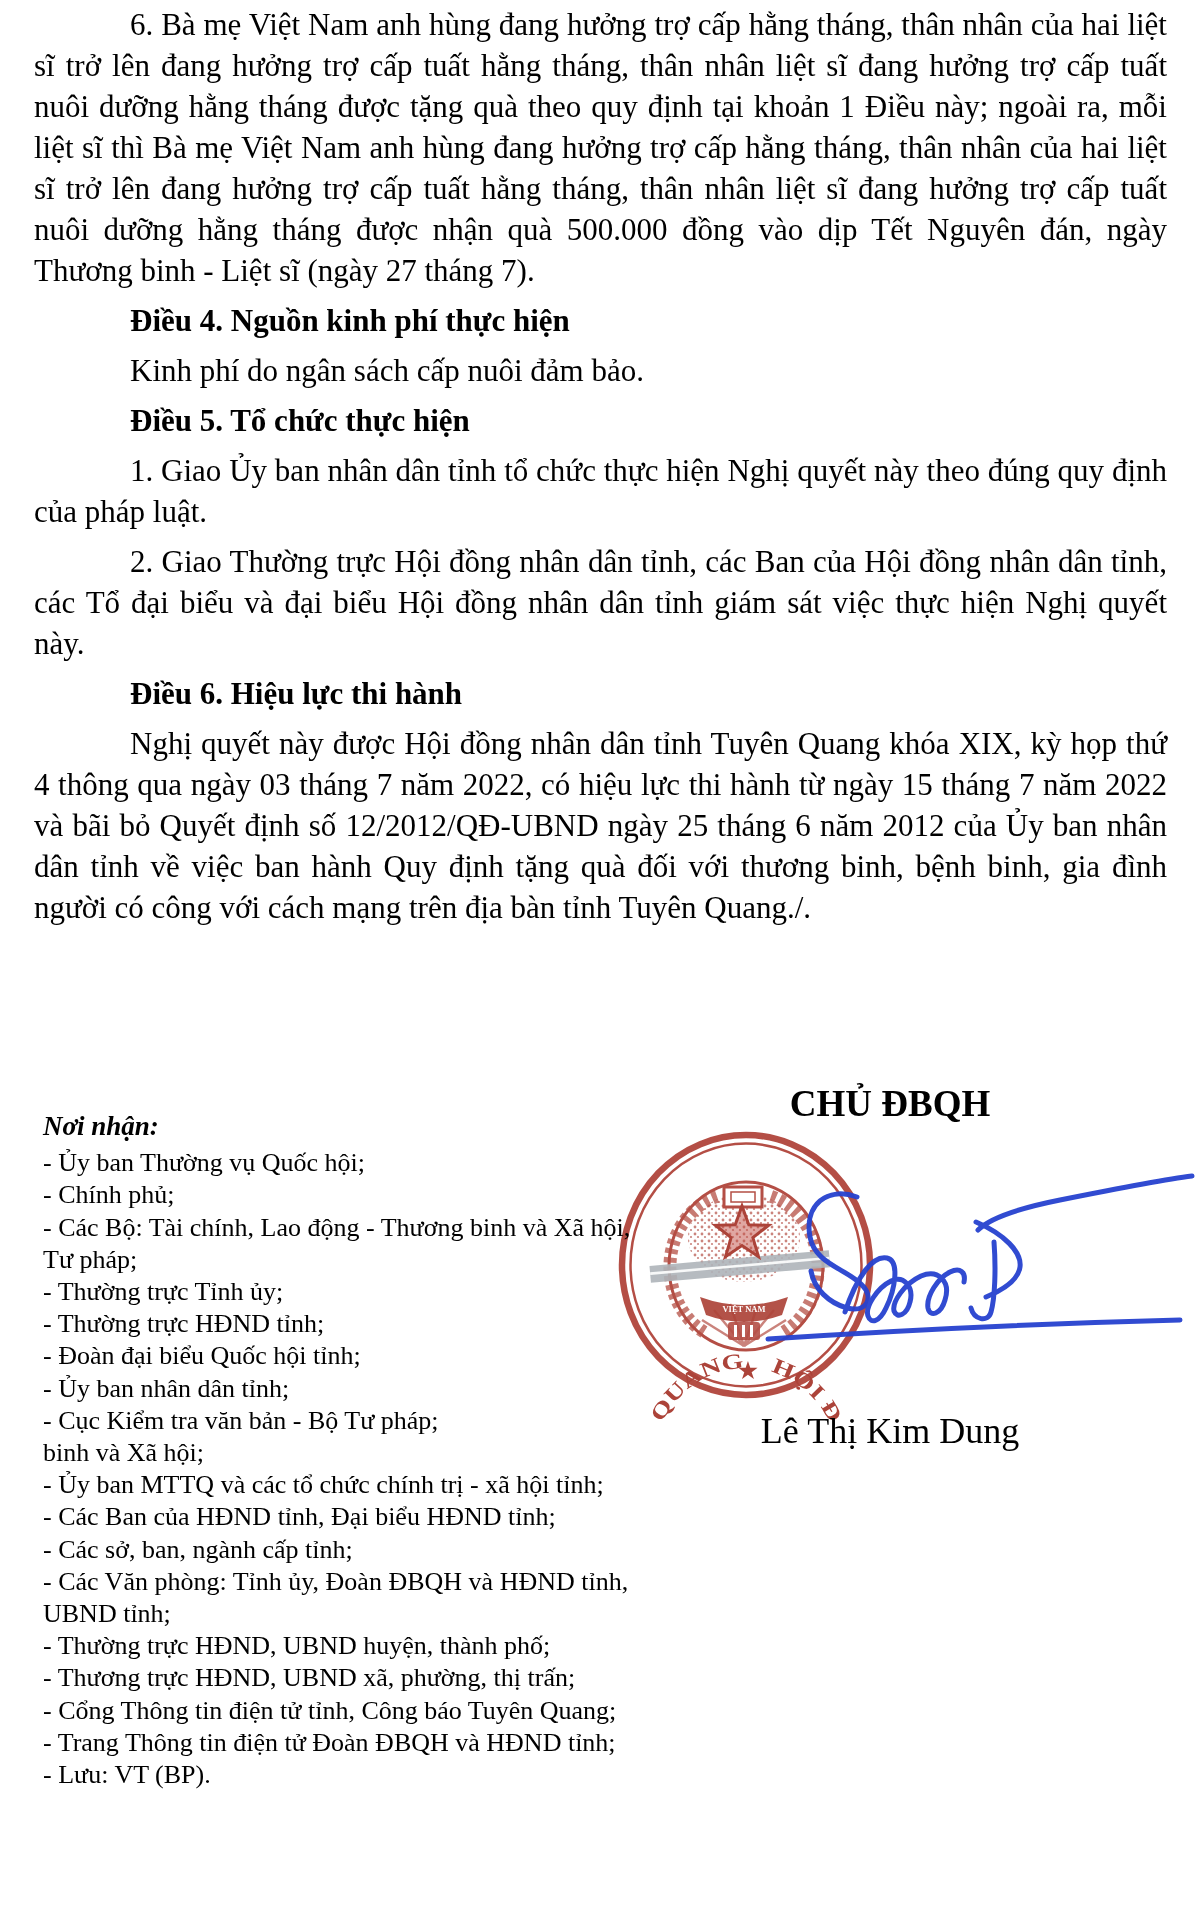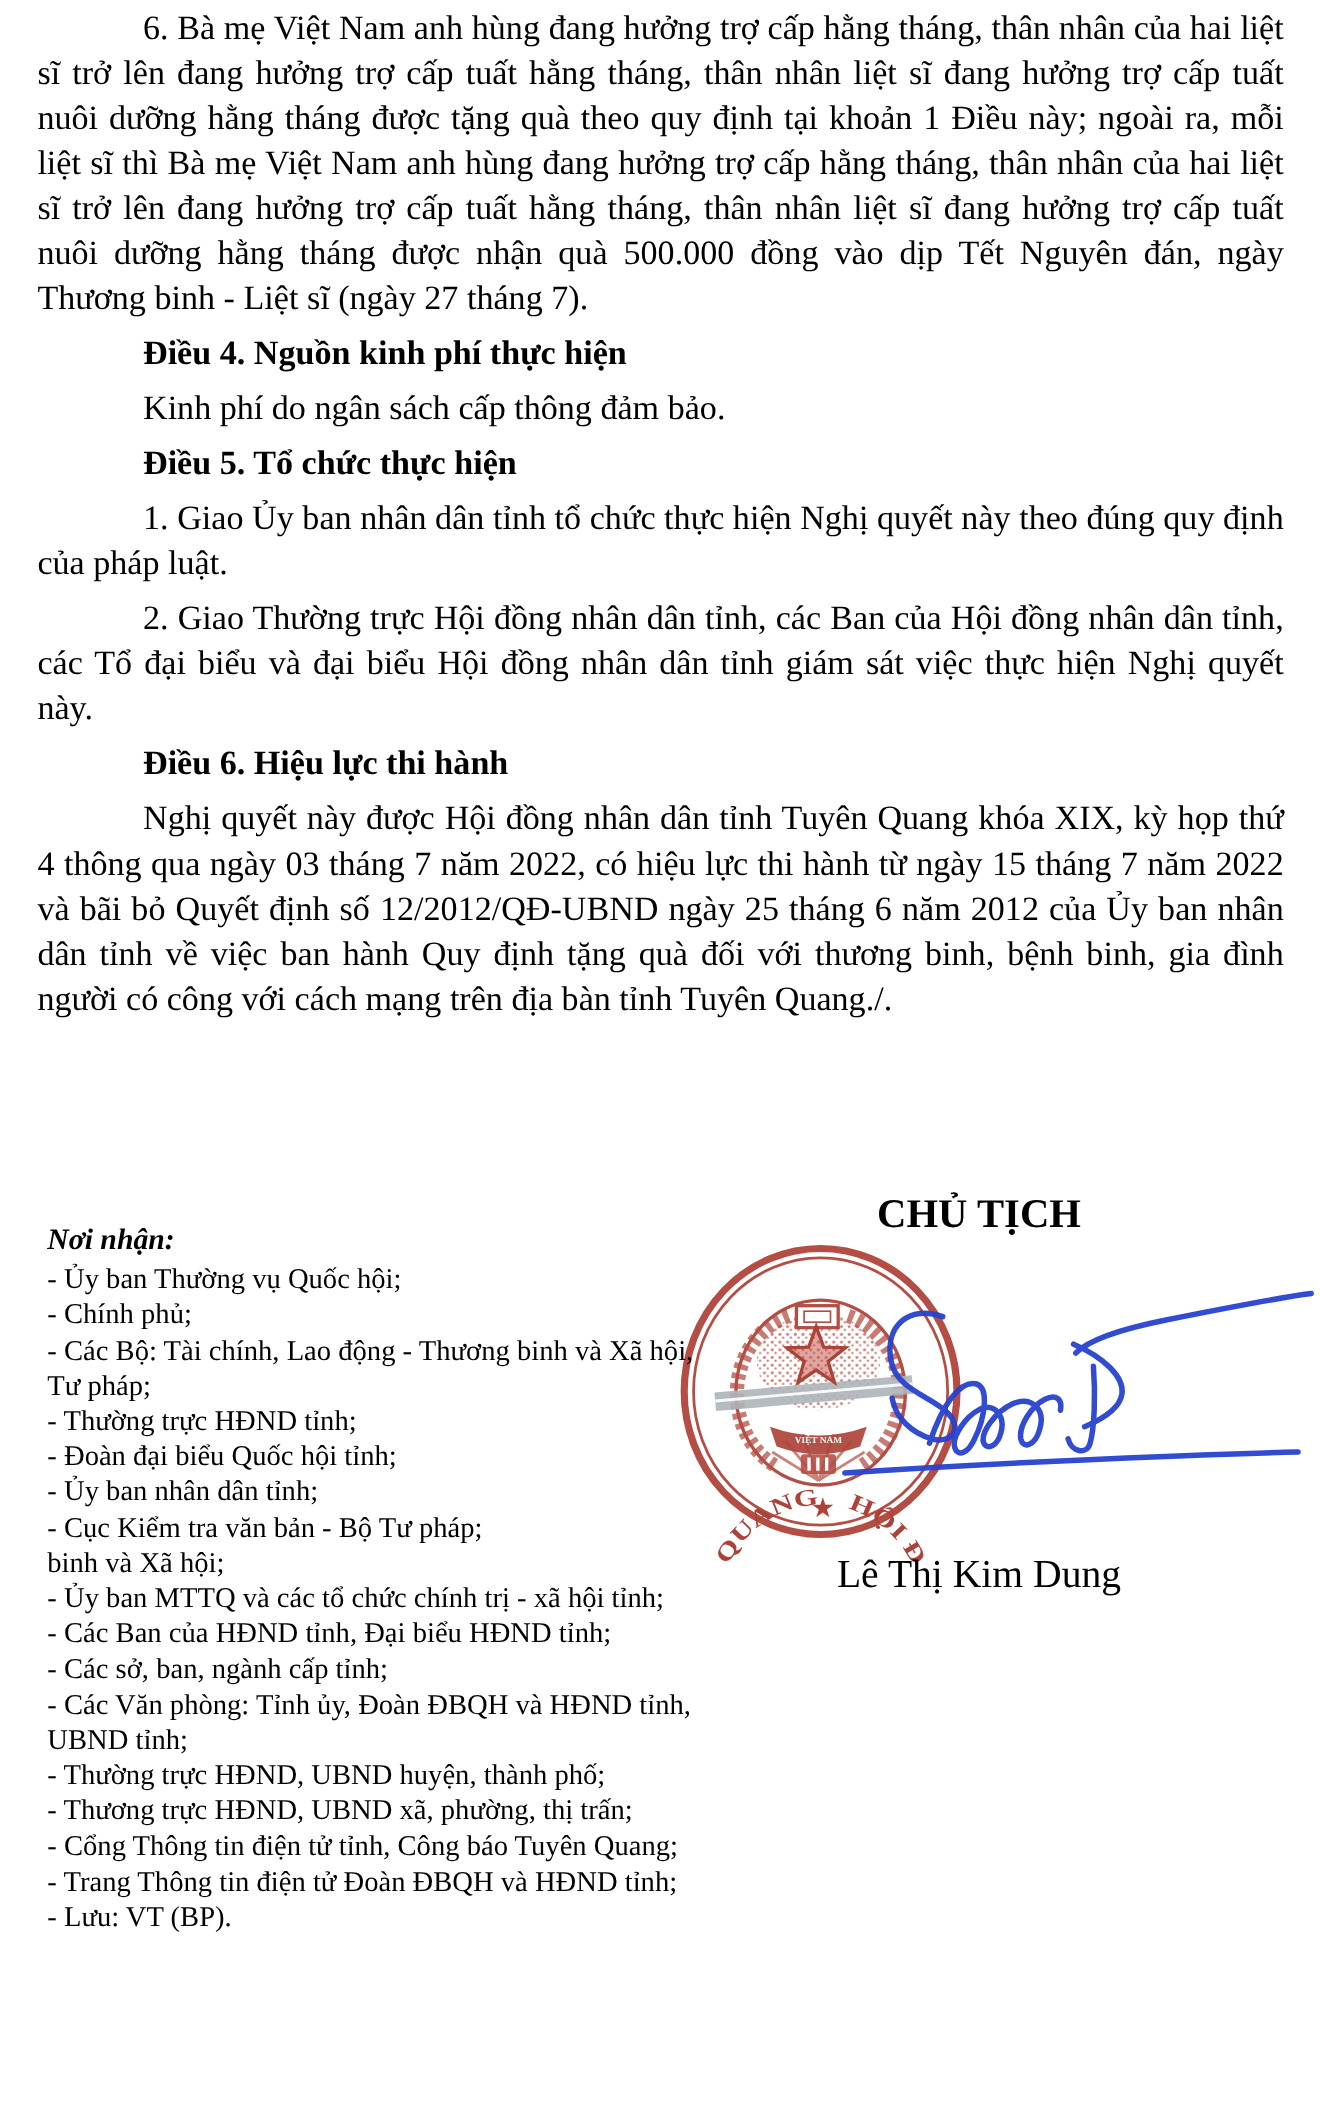--- a/index.html
+++ b/index.html
@@ -39,29 +39,29 @@
   }
 </style>
 </head>
 <body>
 
 <div class="page">
 
   <div class="doc-body">
     <p class="para">6. Bà mẹ Việt Nam anh hùng đang hưởng trợ cấp hằng tháng, thân nhân của hai liệt sĩ trở lên đang hưởng trợ cấp tuất hằng tháng, thân nhân liệt sĩ đang hưởng trợ cấp tuất nuôi dưỡng hằng tháng được tặng quà theo quy định tại khoản 1 Điều này; ngoài ra, mỗi liệt sĩ thì Bà mẹ Việt Nam anh hùng đang hưởng trợ cấp hằng tháng, thân nhân của hai liệt sĩ trở lên đang hưởng trợ cấp tuất hằng tháng, thân nhân liệt sĩ đang hưởng trợ cấp tuất nuôi dưỡng hằng tháng được nhận quà 500.000 đồng vào dịp Tết Nguyên đán, ngày Thương binh - Liệt sĩ (ngày 27 tháng 7).</p>
     <p class="para heading">Điều 4. Nguồn kinh phí thực hiện</p>
-    <p class="para">Kinh phí do ngân sách cấp thông đảm bảo.</p>
+    <p class="para">Kinh phí do ngân sách cấp nuôi đảm bảo.</p>
     <p class="para heading">Điều 5. Tổ chức thực hiện</p>
     <p class="para">1. Giao Ủy ban nhân dân tỉnh tổ chức thực hiện Nghị quyết này theo đúng quy định của pháp luật.</p>
     <p class="para">2. Giao Thường trực Hội đồng nhân dân tỉnh, các Ban của Hội đồng nhân dân tỉnh, các Tổ đại biểu và đại biểu Hội đồng nhân dân tỉnh giám sát việc thực hiện Nghị quyết này.</p>
     <p class="para heading">Điều 6. Hiệu lực thi hành</p>
     <p class="para">Nghị quyết này được Hội đồng nhân dân tỉnh Tuyên Quang khóa XIX, kỳ họp thứ 4 thông qua ngày 03 tháng 7 năm 2022, có hiệu lực thi hành từ ngày 15 tháng 7 năm 2022 và bãi bỏ Quyết định số 12/2012/QĐ-UBND ngày 25 tháng 6 năm 2012 của Ủy ban nhân dân tỉnh về việc ban hành Quy định tặng quà đối với thương binh, bệnh binh, gia đình người có công với cách mạng trên địa bàn tỉnh Tuyên Quang./.</p>
   </div>
 
-  <div class="sign-title">CHỦ TỊCH</div>
+  <div class="sign-title">CHỦ ĐBQH</div>
 
   <svg class="overlay" viewBox="600 1120 600 300" xmlns="http://www.w3.org/2000/svg">
     <defs>
       <pattern id="dots" width="7" height="7" patternUnits="userSpaceOnUse">
         <circle cx="2" cy="2" r="1.4" style="fill:var(--seal_red)"></circle>
         <circle cx="5" cy="5" r="1.1" style="fill:var(--seal_red)"></circle>
       </pattern>
       <path id="ringPath" d="M 746 1368 A 95 103 0 1 1 745.9 1368" fill="none"></path>
     </defs>
 
@@ -117,20 +117,21 @@
   </svg>
 
   <div class="sign-name">Lê Thị Kim Dung</div>
 
   <div class="recipients">
     <div class="recipients-header">Nơi nhận:</div>
     <div class="recipient-line">- Ủy ban Thường vụ Quốc hội;</div>
     <div class="recipient-line">- Chính phủ;</div>
     <div class="recipient-line">- Các Bộ: Tài chính, Lao động - Thương binh và Xã hội,</div>
     <div class="recipient-line">Tư pháp;</div>
+    <div class="recipient-line">- Thường trực Tỉnh ủy;</div>
     <div class="recipient-line">- Thường trực HĐND tỉnh;</div>
     <div class="recipient-line">- Đoàn đại biểu Quốc hội tỉnh;</div>
     <div class="recipient-line">- Ủy ban nhân dân tỉnh;</div>
     <div class="recipient-line">- Cục Kiểm tra văn bản - Bộ Tư pháp;</div>
     <div class="recipient-line">binh và Xã hội;</div>
     <div class="recipient-line">- Ủy ban MTTQ và các tổ chức chính trị - xã hội tỉnh;</div>
     <div class="recipient-line">- Các Ban của HĐND tỉnh, Đại biểu HĐND tỉnh;</div>
     <div class="recipient-line">- Các sở, ban, ngành cấp tỉnh;</div>
     <div class="recipient-line">- Các Văn phòng: Tỉnh ủy, Đoàn ĐBQH và HĐND tỉnh,</div>
     <div class="recipient-line">UBND tỉnh;</div>

